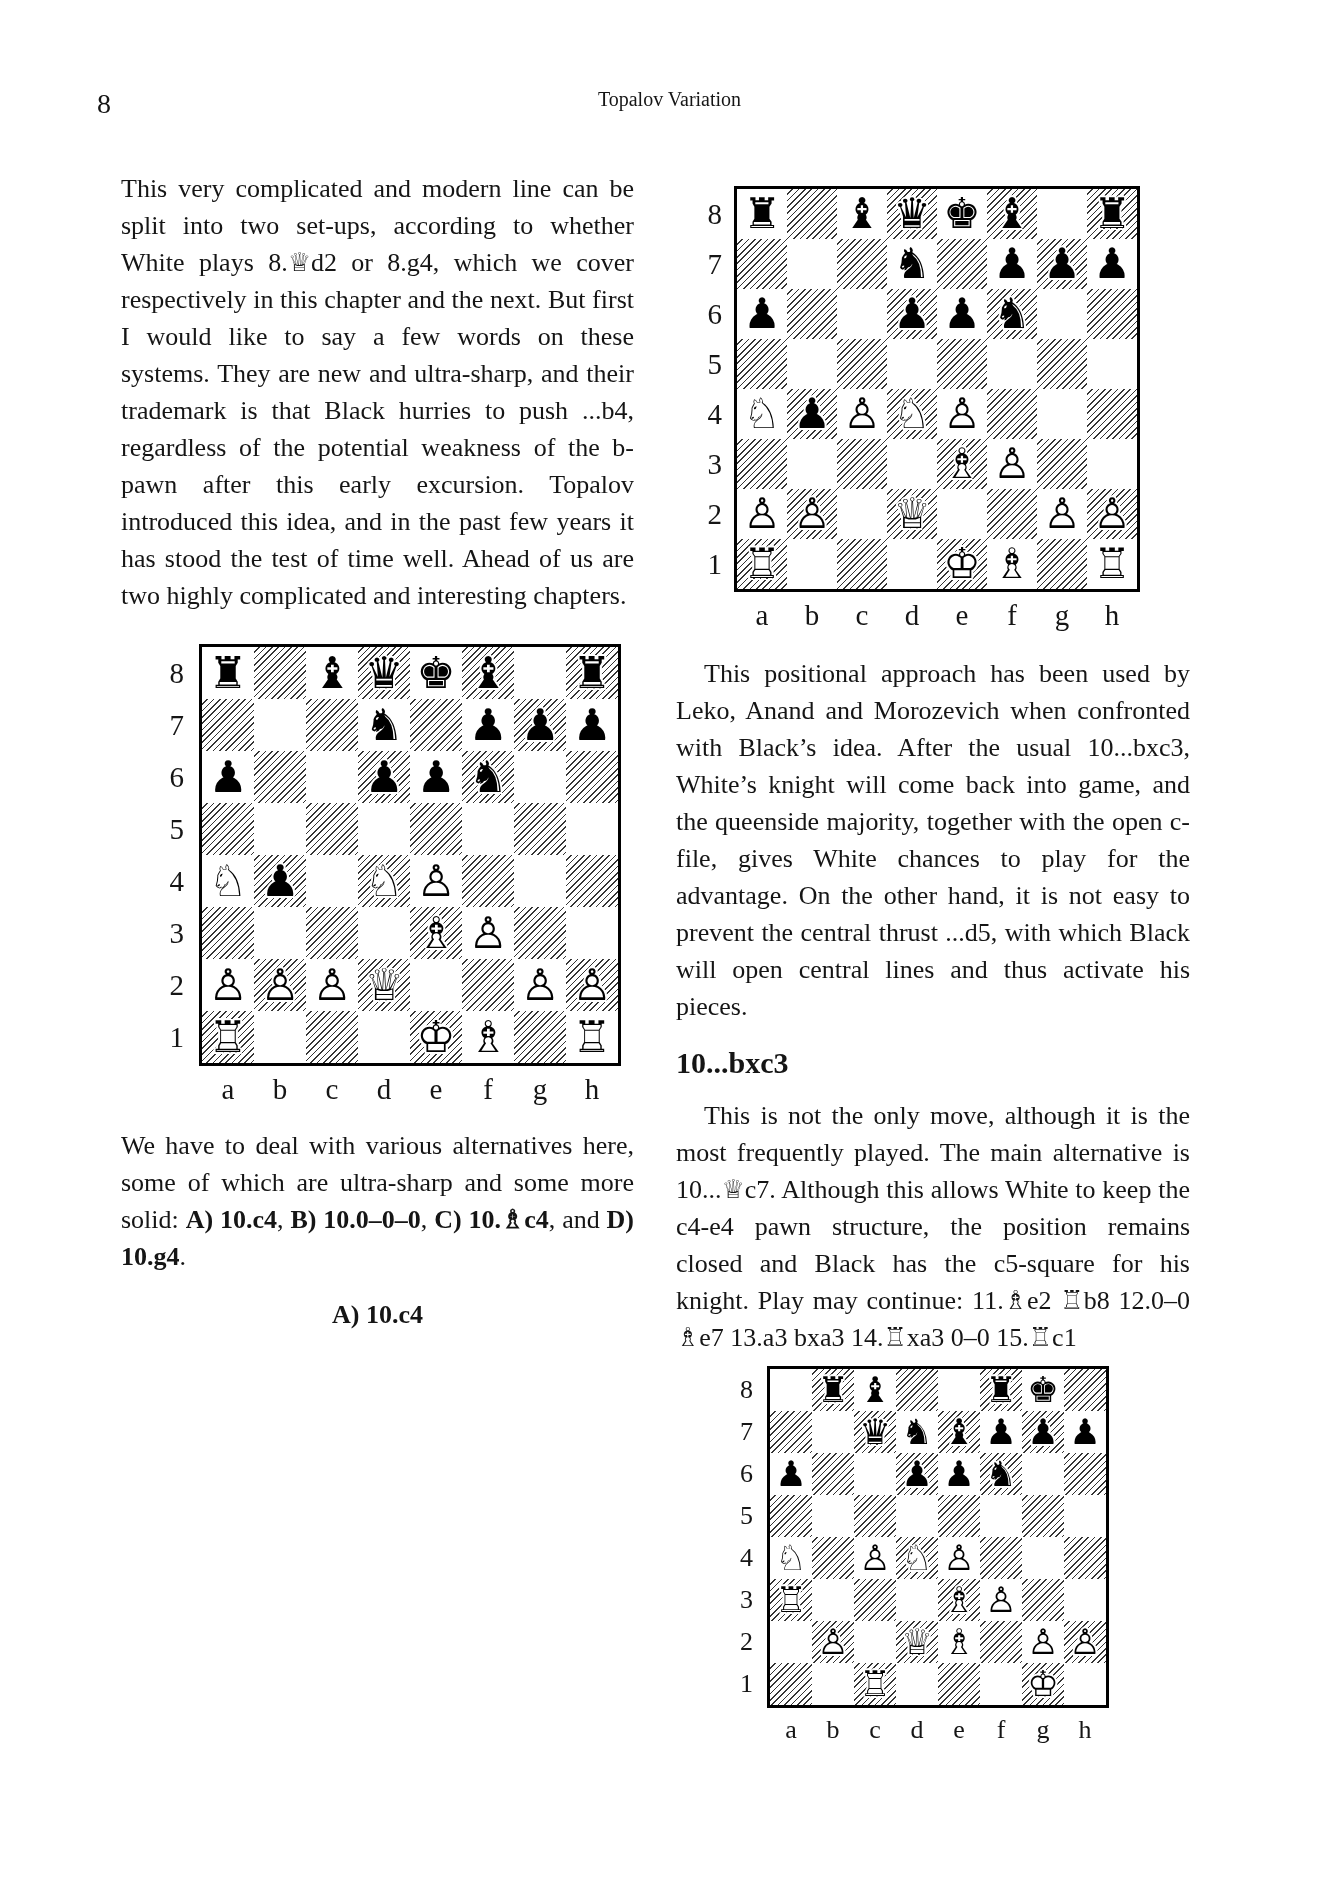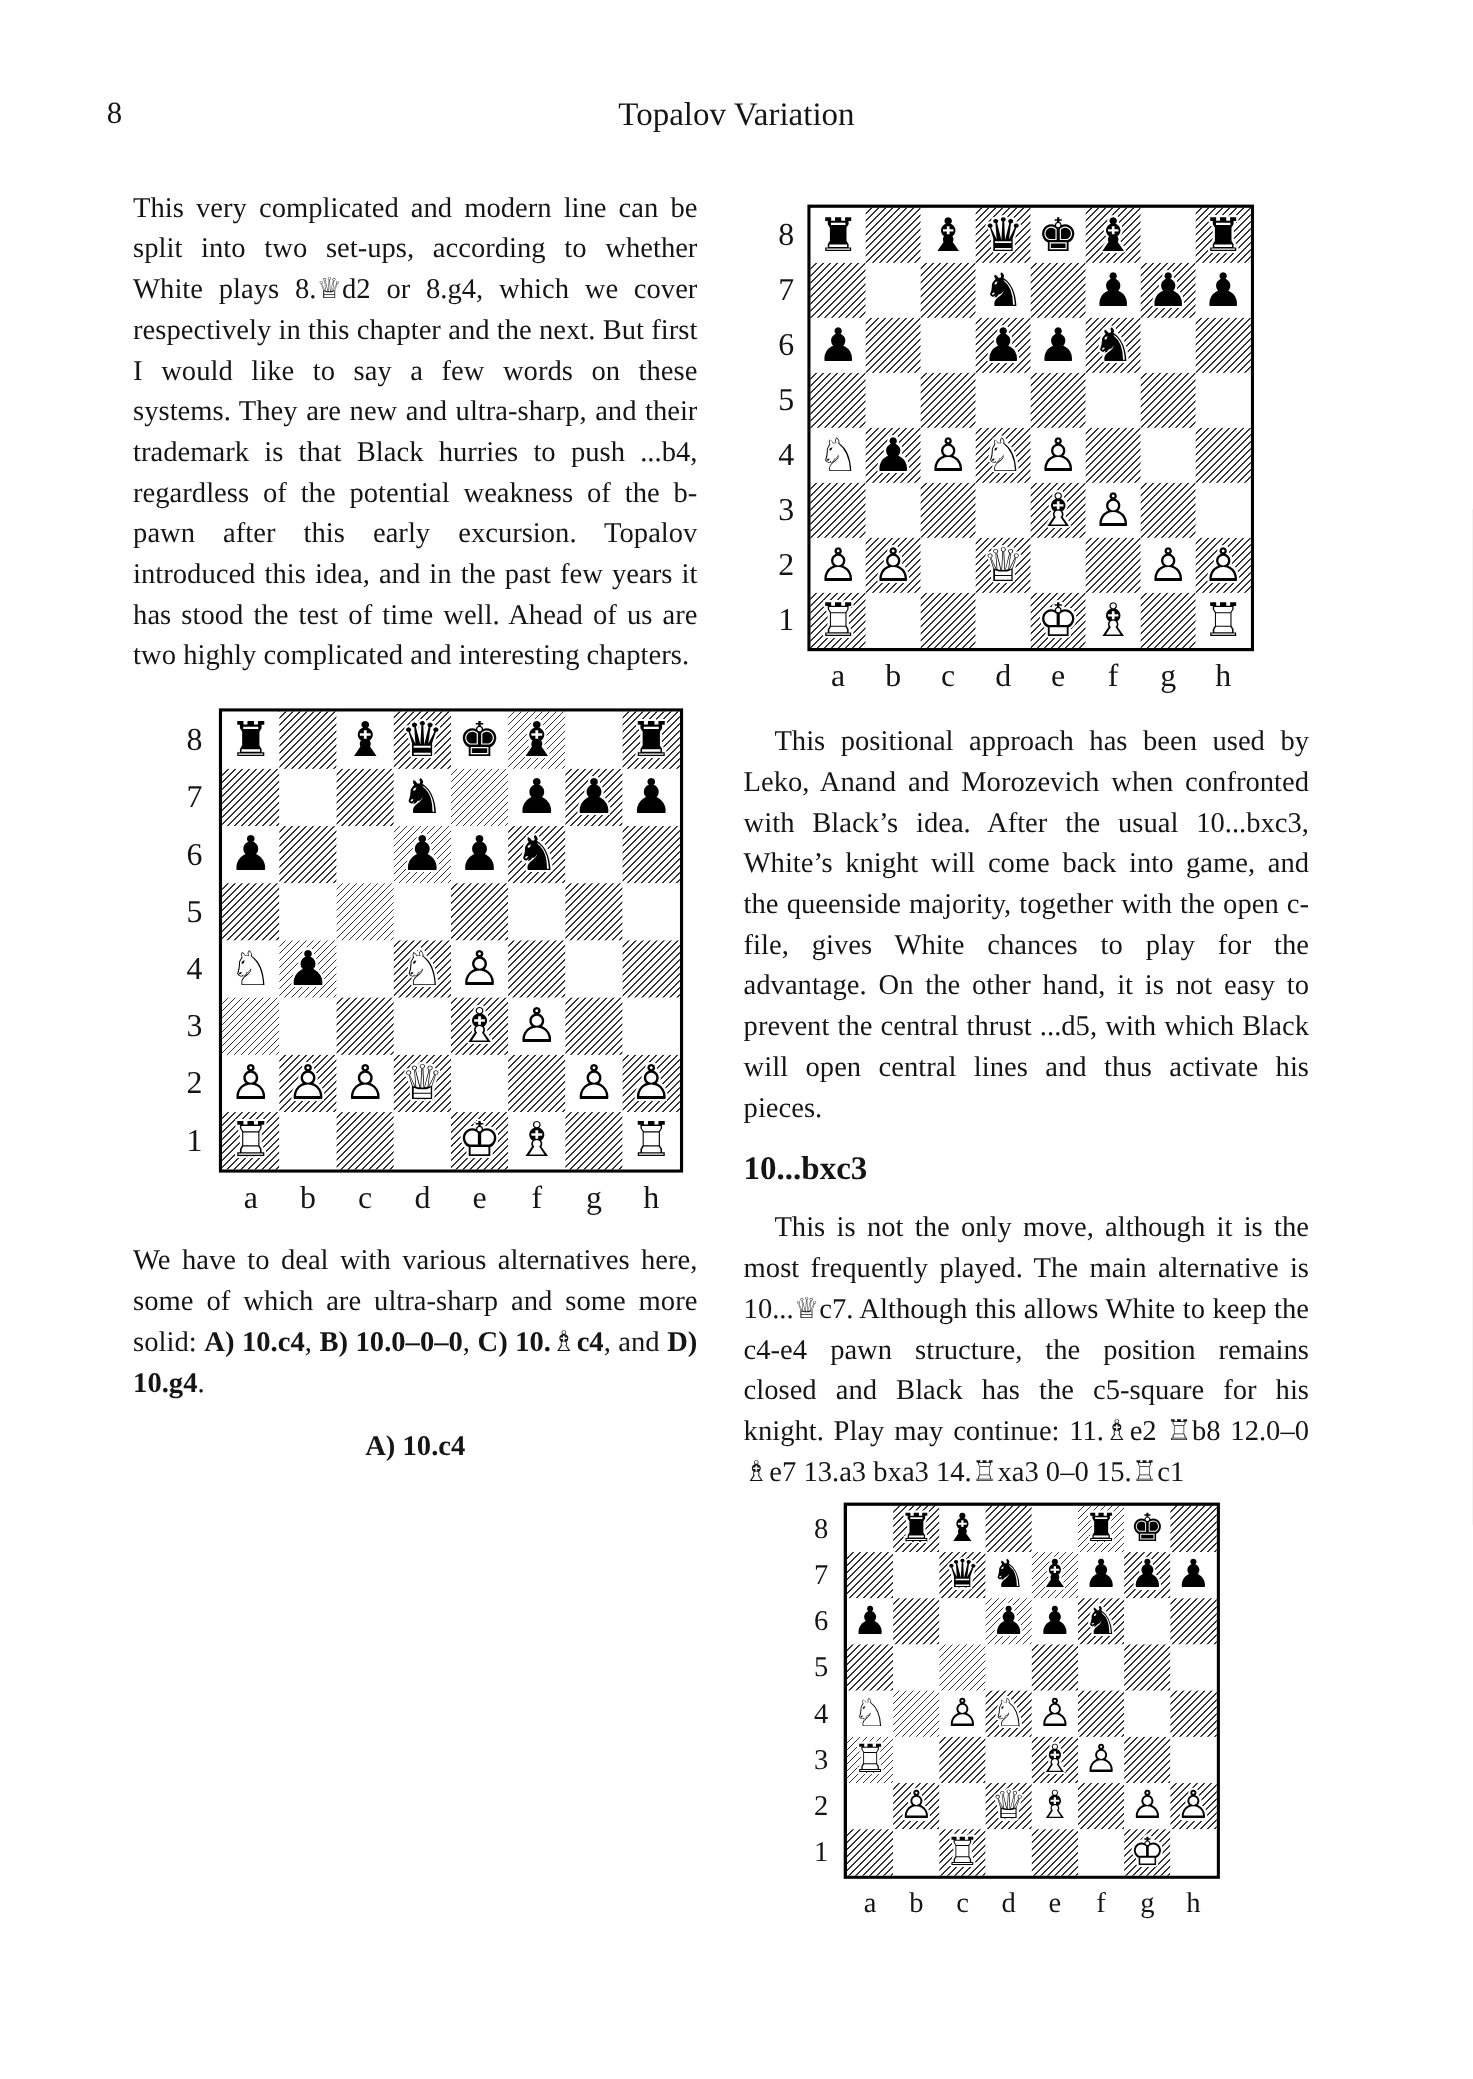--- a/index.html
+++ b/index.html
@@ -7,21 +7,21 @@
     position:relative;
     width:1339px; height:1890px;
     background:#ffffff;
     margin:0 auto;
     font-family:"Liberation Serif","DejaVu Serif","DejaVu Sans",serif;
     color:#151515;
     overflow:hidden;
   }
   .page-header { position:absolute; top:88px; left:0; right:0; height:40px; }
   .page-num { position:absolute; left:97px; top:0; font-size:28px; }
-  .chapter-title { position:absolute; left:0; right:0; text-align:center; font-size:30px; }
+  .chapter-title { position:absolute; left:0; right:0; text-align:center; font-size:20px; }
 
   .col { position:absolute; top:0; }
   .col.left  { left:97px;  width:513px;margin-left:24px; }
   .col.right { left:676px; width:514px; }
 
   p, h3 { margin:0; }
   .body-text {
     font-size:26px; line-height:37px;
     text-align:justify;
   }
@@ -31,21 +31,21 @@
     text-align:justify;
   }
   .center-heading { font-size:26px; line-height:36px; font-weight:bold; text-align:center; }
   .subheading { font-size:30px; line-height:36px; font-weight:bold; }
 
   
   .col.left  .p1   { margin-top:170px; }
   .col.left  .mv   { margin-top:24px; }
   .col.left  .dg1  { margin-top:30px; }
   .col.left  .p2   { margin-top:12px; }
-  .col.left  .p3   { margin-top:20px; }
+  .col.left  .p3   { margin-top:20px;font-family:Liberation Serif, serif; }
   .col.left  .ha   { margin-top:22px; }
   .col.right .dg2  { margin-top:186px; }
   .col.right .p4   { margin-top:22px; }
   .col.right .hb   { margin-top:20px; }
   .col.right .p5   { margin-top:16px; }
   .col.right .dg3  { margin-top:10px; }
 
   
   .diagram { width:max-content; }
   .dg1 { --sq:52px; --gut:78px; --rankpad:15px; --lbl:29px; }

